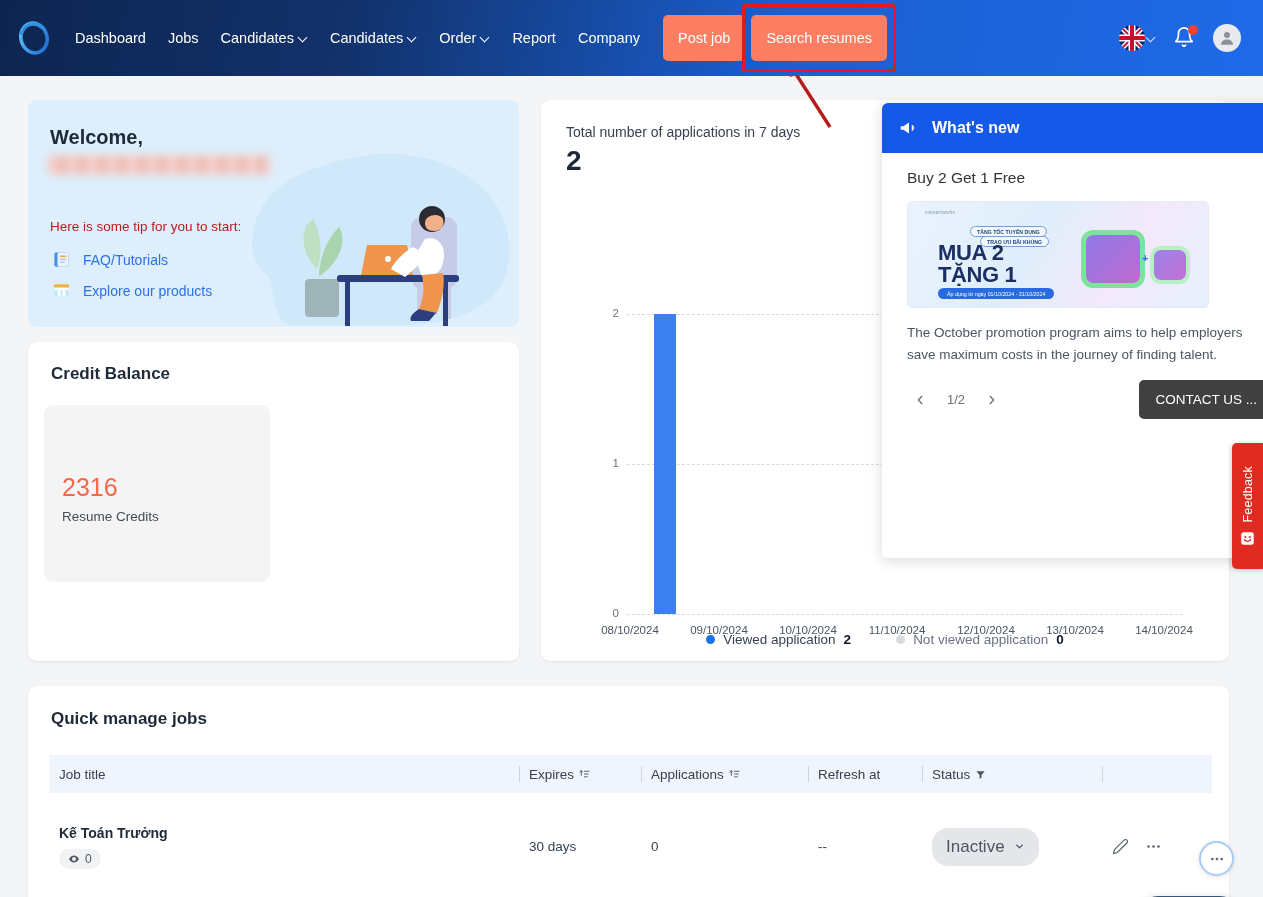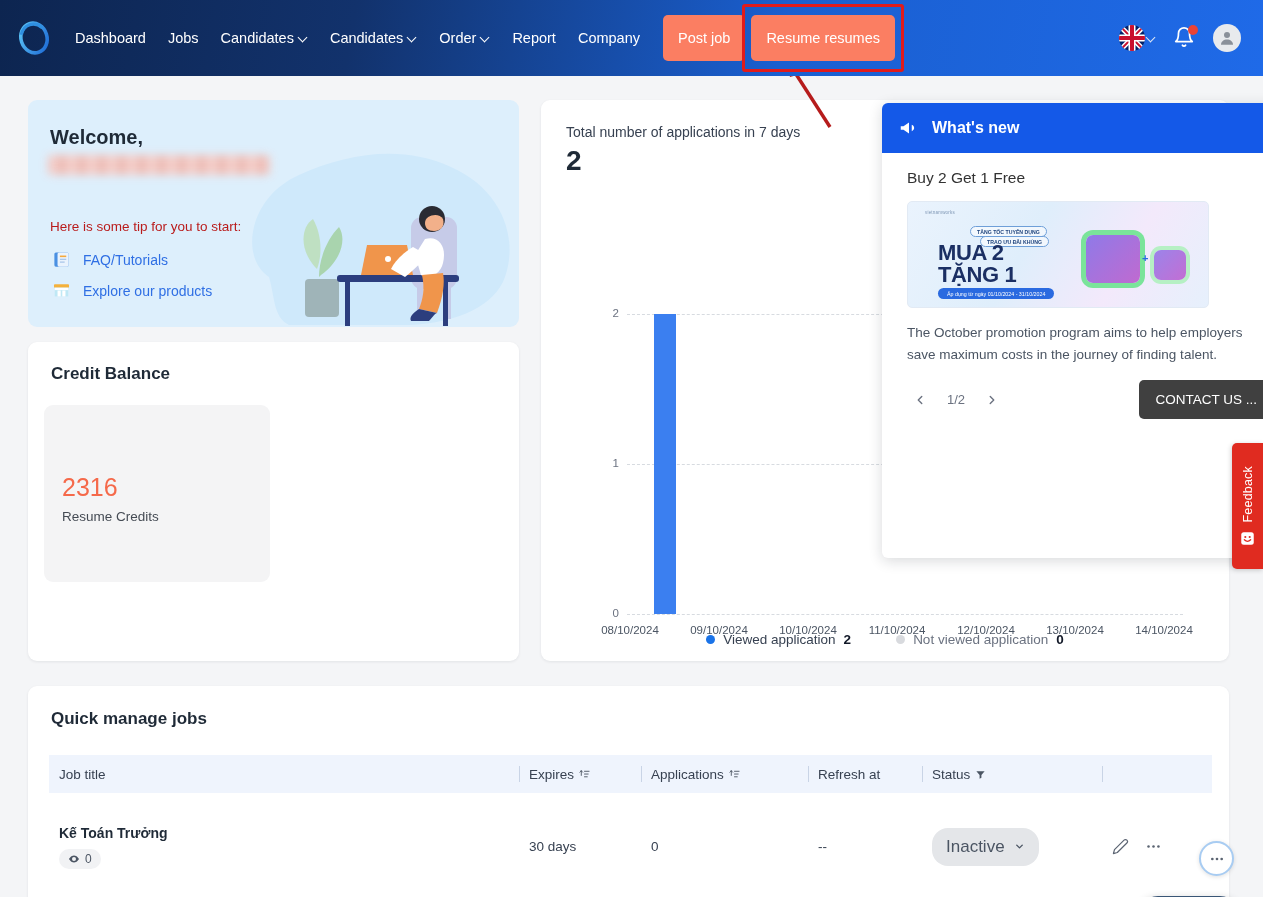--- a/index.html
+++ b/index.html
@@ -263,21 +263,21 @@
       <span>Report</span>
     </div>
     <div class="nav-link">
       <span>Company</span>
     </div>
   </div>
 
   <button class="btn-orange post-job-btn">Post job</button>
 
   <div class="search-res-wrap">
-    <button class="btn-orange">Resume resumes</button>
+    <button class="btn-orange">Search resumes</button>
     <div class="anno-box"></div>
   </div>
 
   <div class="nav-right">
     <div style="display:flex;align-items:center;cursor:pointer">
       <div class="flag">
         <div class="d1"></div>
           <div class="d2"></div>
           <div class="d1r"></div>
           <div class="d2r"></div>

